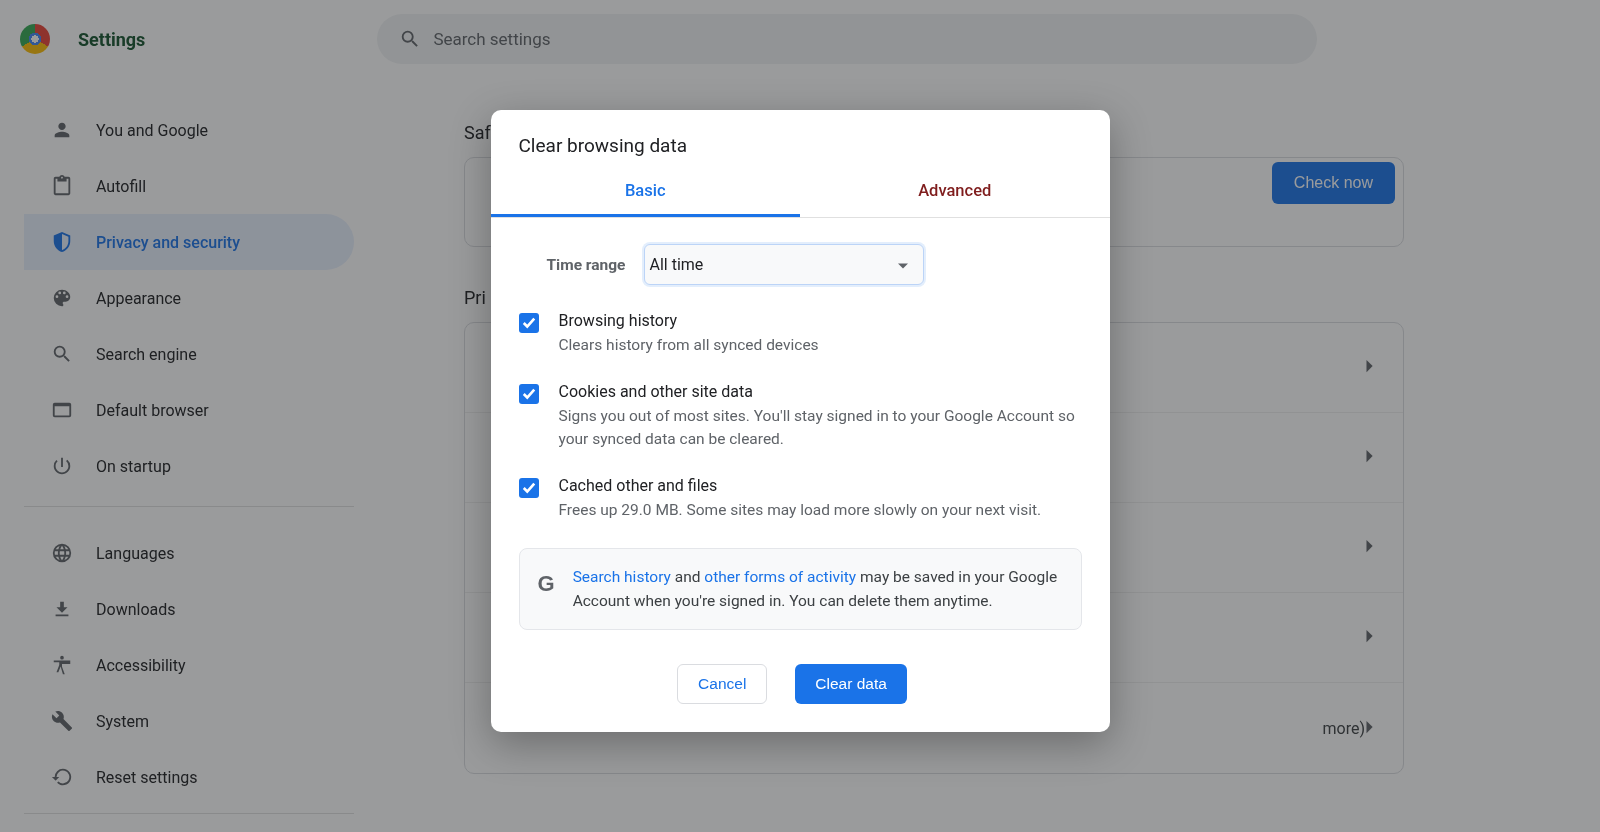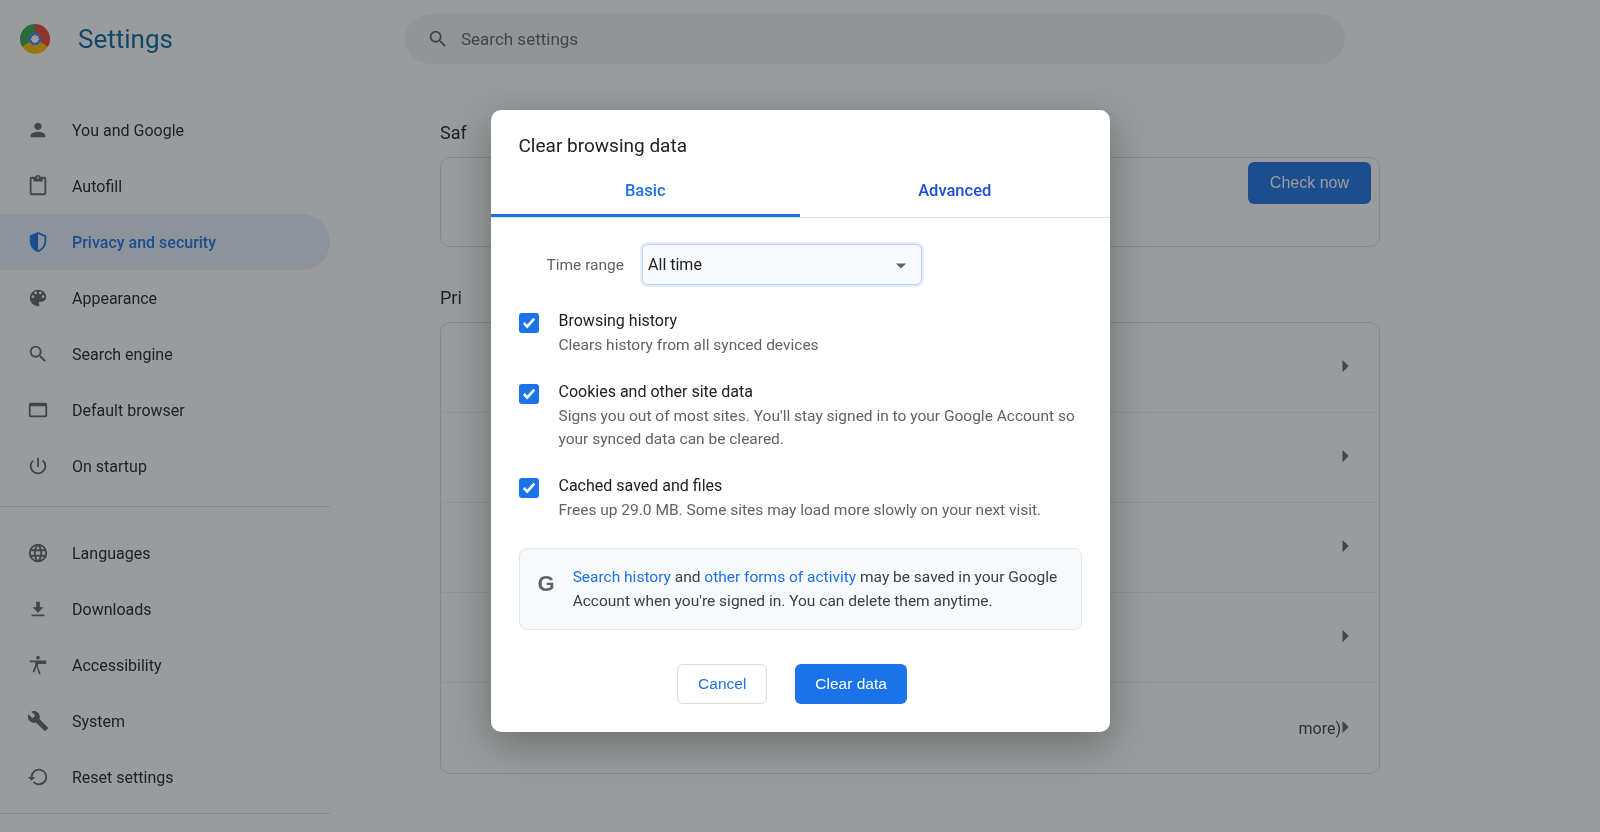--- a/index.html
+++ b/index.html
@@ -26,23 +26,23 @@
   }
   .chrome-logo {
     width: 30px; height: 30px;
     border-radius: 50%;
     background:
       radial-gradient(circle at 50% 50%, #fff 0 17%, transparent 17%),
       radial-gradient(circle at 50% 50%, #4285F4 0 30%, transparent 30%),
       conic-gradient(#EA4335 0 120deg, #FBBC05 120deg 240deg, #34A853 240deg 360deg);
   }
   .settings-title {
-    font-size: 26px;
-    font-weight: 400;
-    color: #0369a1;
+    font-size: 18px;
+    font-weight: 700;
+    color: #14532d;
     margin-left: 6px;
   }
   .search-wrap {
     flex: 1;
     margin-left: 210px;
   }
   .search-box {
     background: #f1f3f4;
     border-radius: 50px;
     height: 50px;
@@ -52,21 +52,21 @@
     gap: 12px;
     width: 940px;
     max-width: 94%;
   }
   .search-icon-svg { width: 22px; height: 22px; fill:#5f6368; }
   .search-placeholder {
     color: #5f6368;
     font-size: 17px;
   }
 
-  .body-row { display: flex; }
+  .body-row { display: flex; margin-left: 24px; }
   .sidebar {
     width: 330px;
     padding-top: 20px;
     border-bottom: 1px solid #e0e0e0;
   }
   .side-item {
     display: flex;
     align-items: center;
     gap: 22px;
     padding: 0 26px;
@@ -155,35 +155,35 @@
     display:flex;
     border-bottom:1px solid #e0e0e0;
     position:relative;
   }
   .tab {
     flex:1;
     text-align:center;
     padding: 16px 0 14px 0;
     font-size:16.5px;
     font-weight:500;
-    color:#1d4ed8;
+    color:#7f1d1d;
     cursor:pointer;
   }
   .tab.active {
     color:#1a73e8;
     border-bottom: 3px solid #1a73e8;
   }
   .dialog-body {
     padding: 20px 28px 6px 28px;
   }
   .time-row {
     display:flex; align-items:center; gap:18px;
     margin: 6px 0 26px 28px;
   }
-  .time-label { color:#5f6368; font-size:15.5px; }
+  .time-label { color:#5f6368; font-size:15.5px;font-weight:bold; }
   .time-select {
     flex:0 0 auto;
     border:1px solid #bcd4f7;
     background:#f8f9fa;
     border-radius:6px;
     padding: 10px 44px 10px 5px;
     font-size:16px;
     color:#202124;
     position:relative;
     cursor:pointer;
@@ -454,21 +454,21 @@
         </div>
       </div>
 
       <div class="check-row">
         <div class="cb">
             <svg viewBox="0 0 16 16">
               <polyline points="2,8 6,12 14,3"></polyline>
             </svg>
           </div>
         <div class="check-text">
-          <div class="t">Cached saved and files</div>
+          <div class="t">Cached other and files</div>
           <div class="d">Frees up 29.0 MB. Some sites may load more slowly on your next visit.</div>
         </div>
       </div>
 
       <div class="notice">
         <div class="g-logo">G</div>
         <div>
           <a href="#">Search history</a><span> and </span><a href="#">other forms of activity</a><span> may be saved in your Google Account when you're signed in. You can delete them anytime.</span>
         </div>
       </div>

